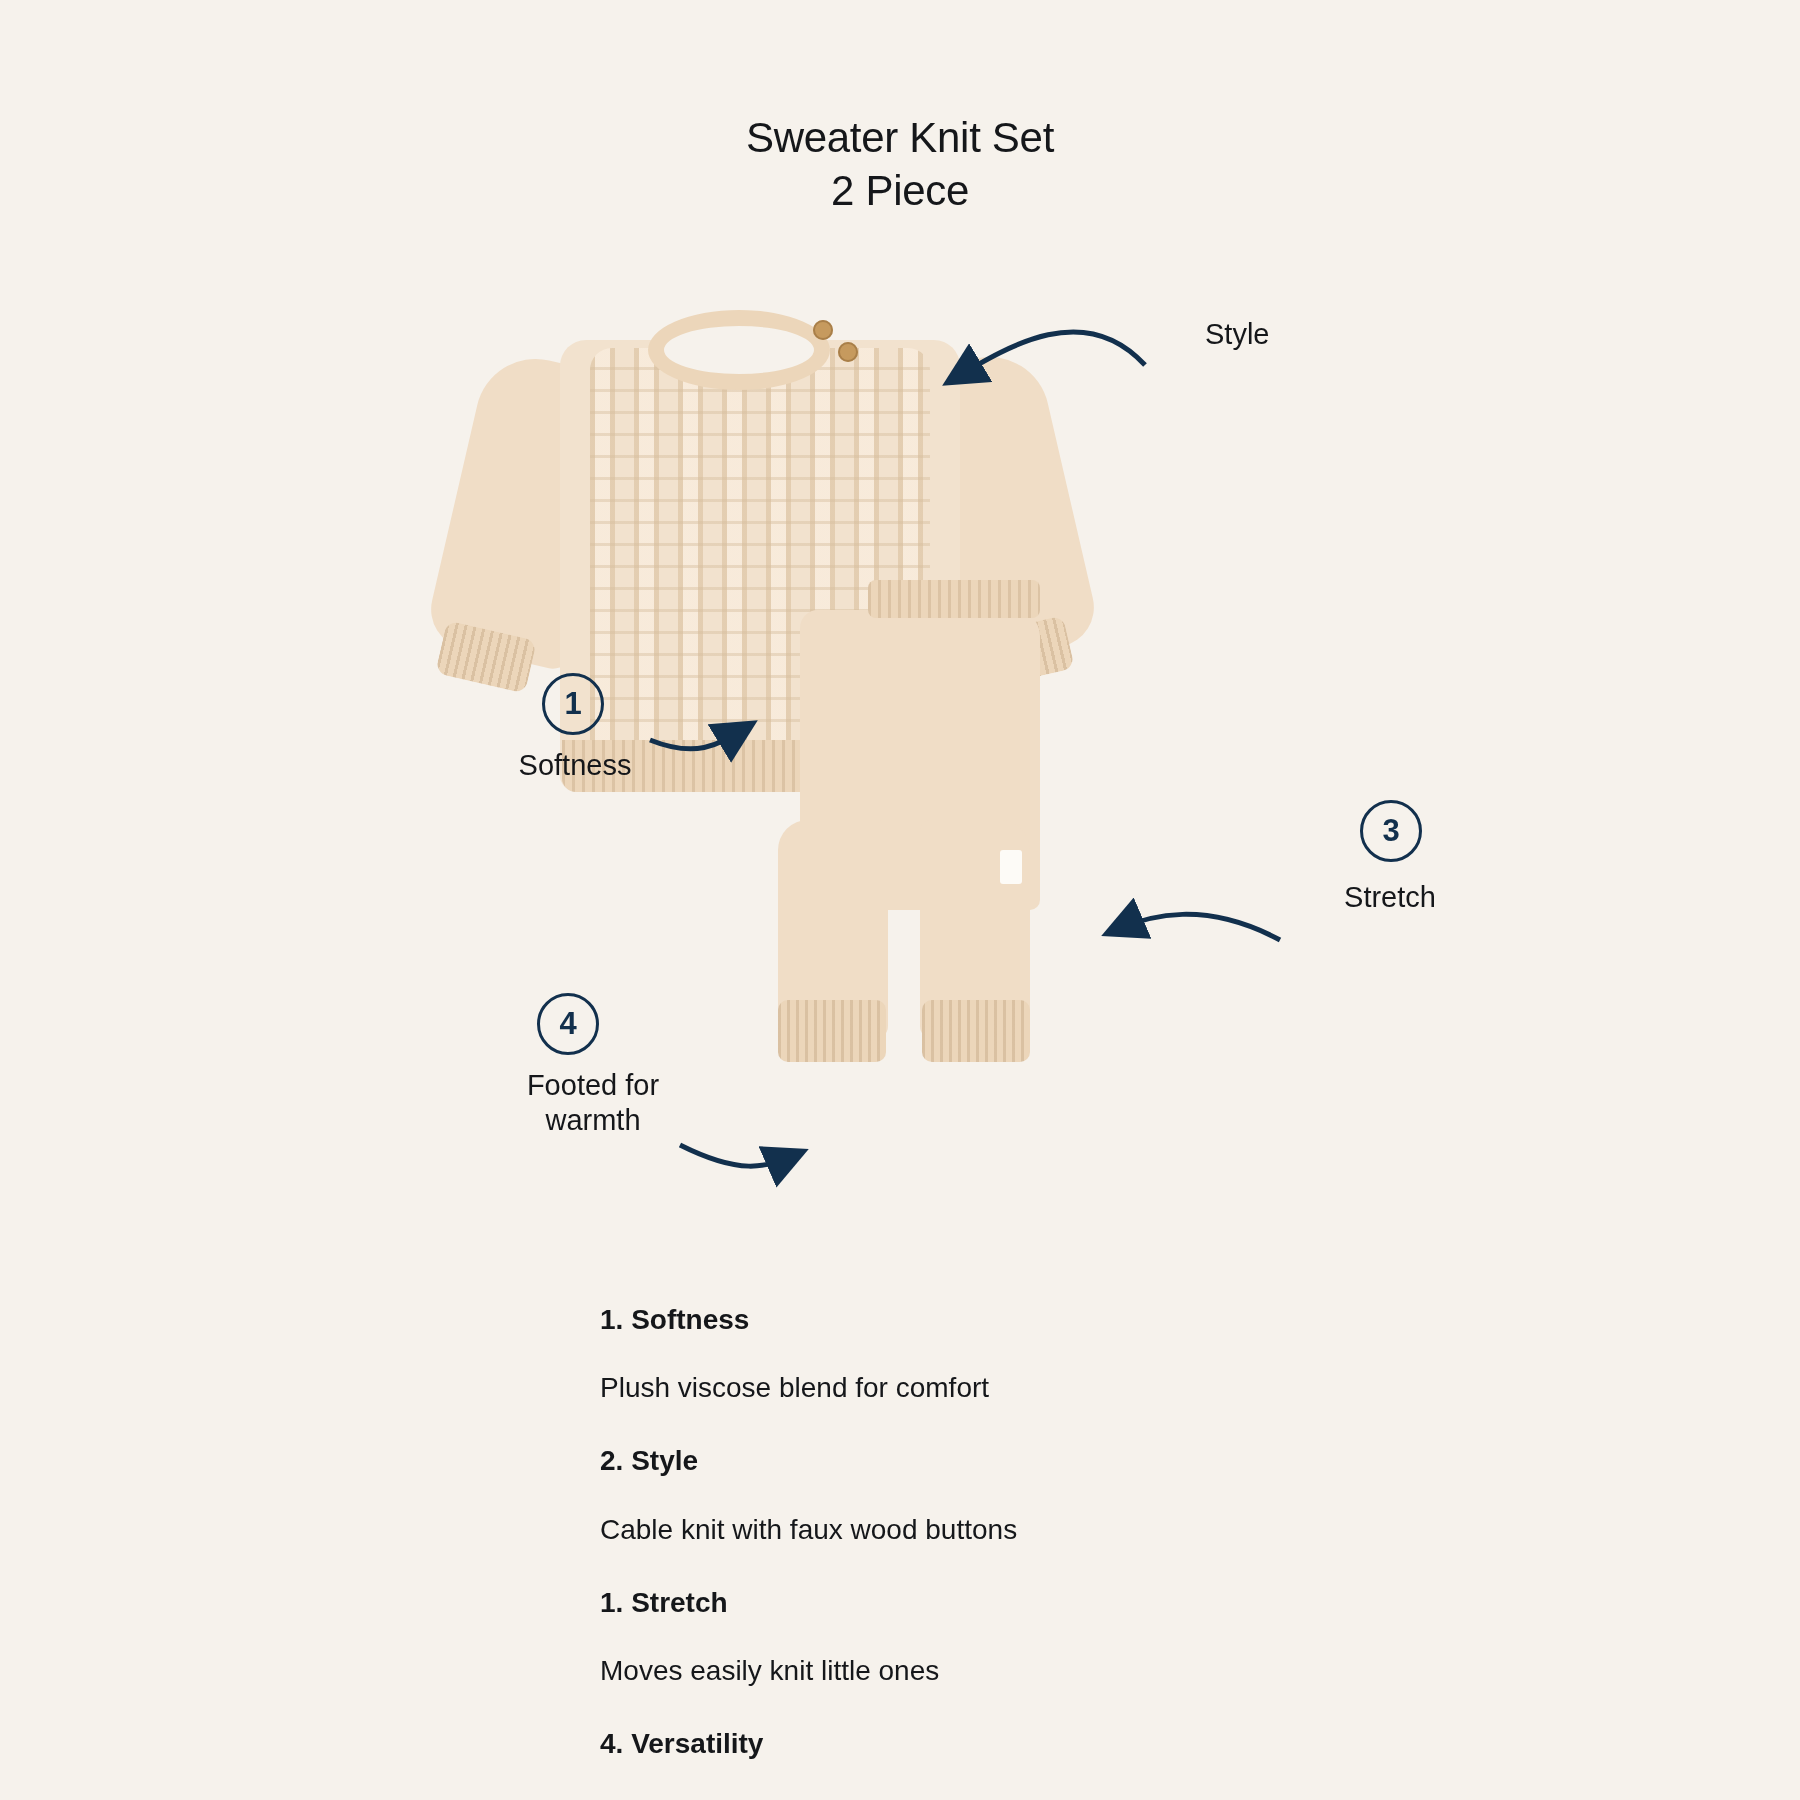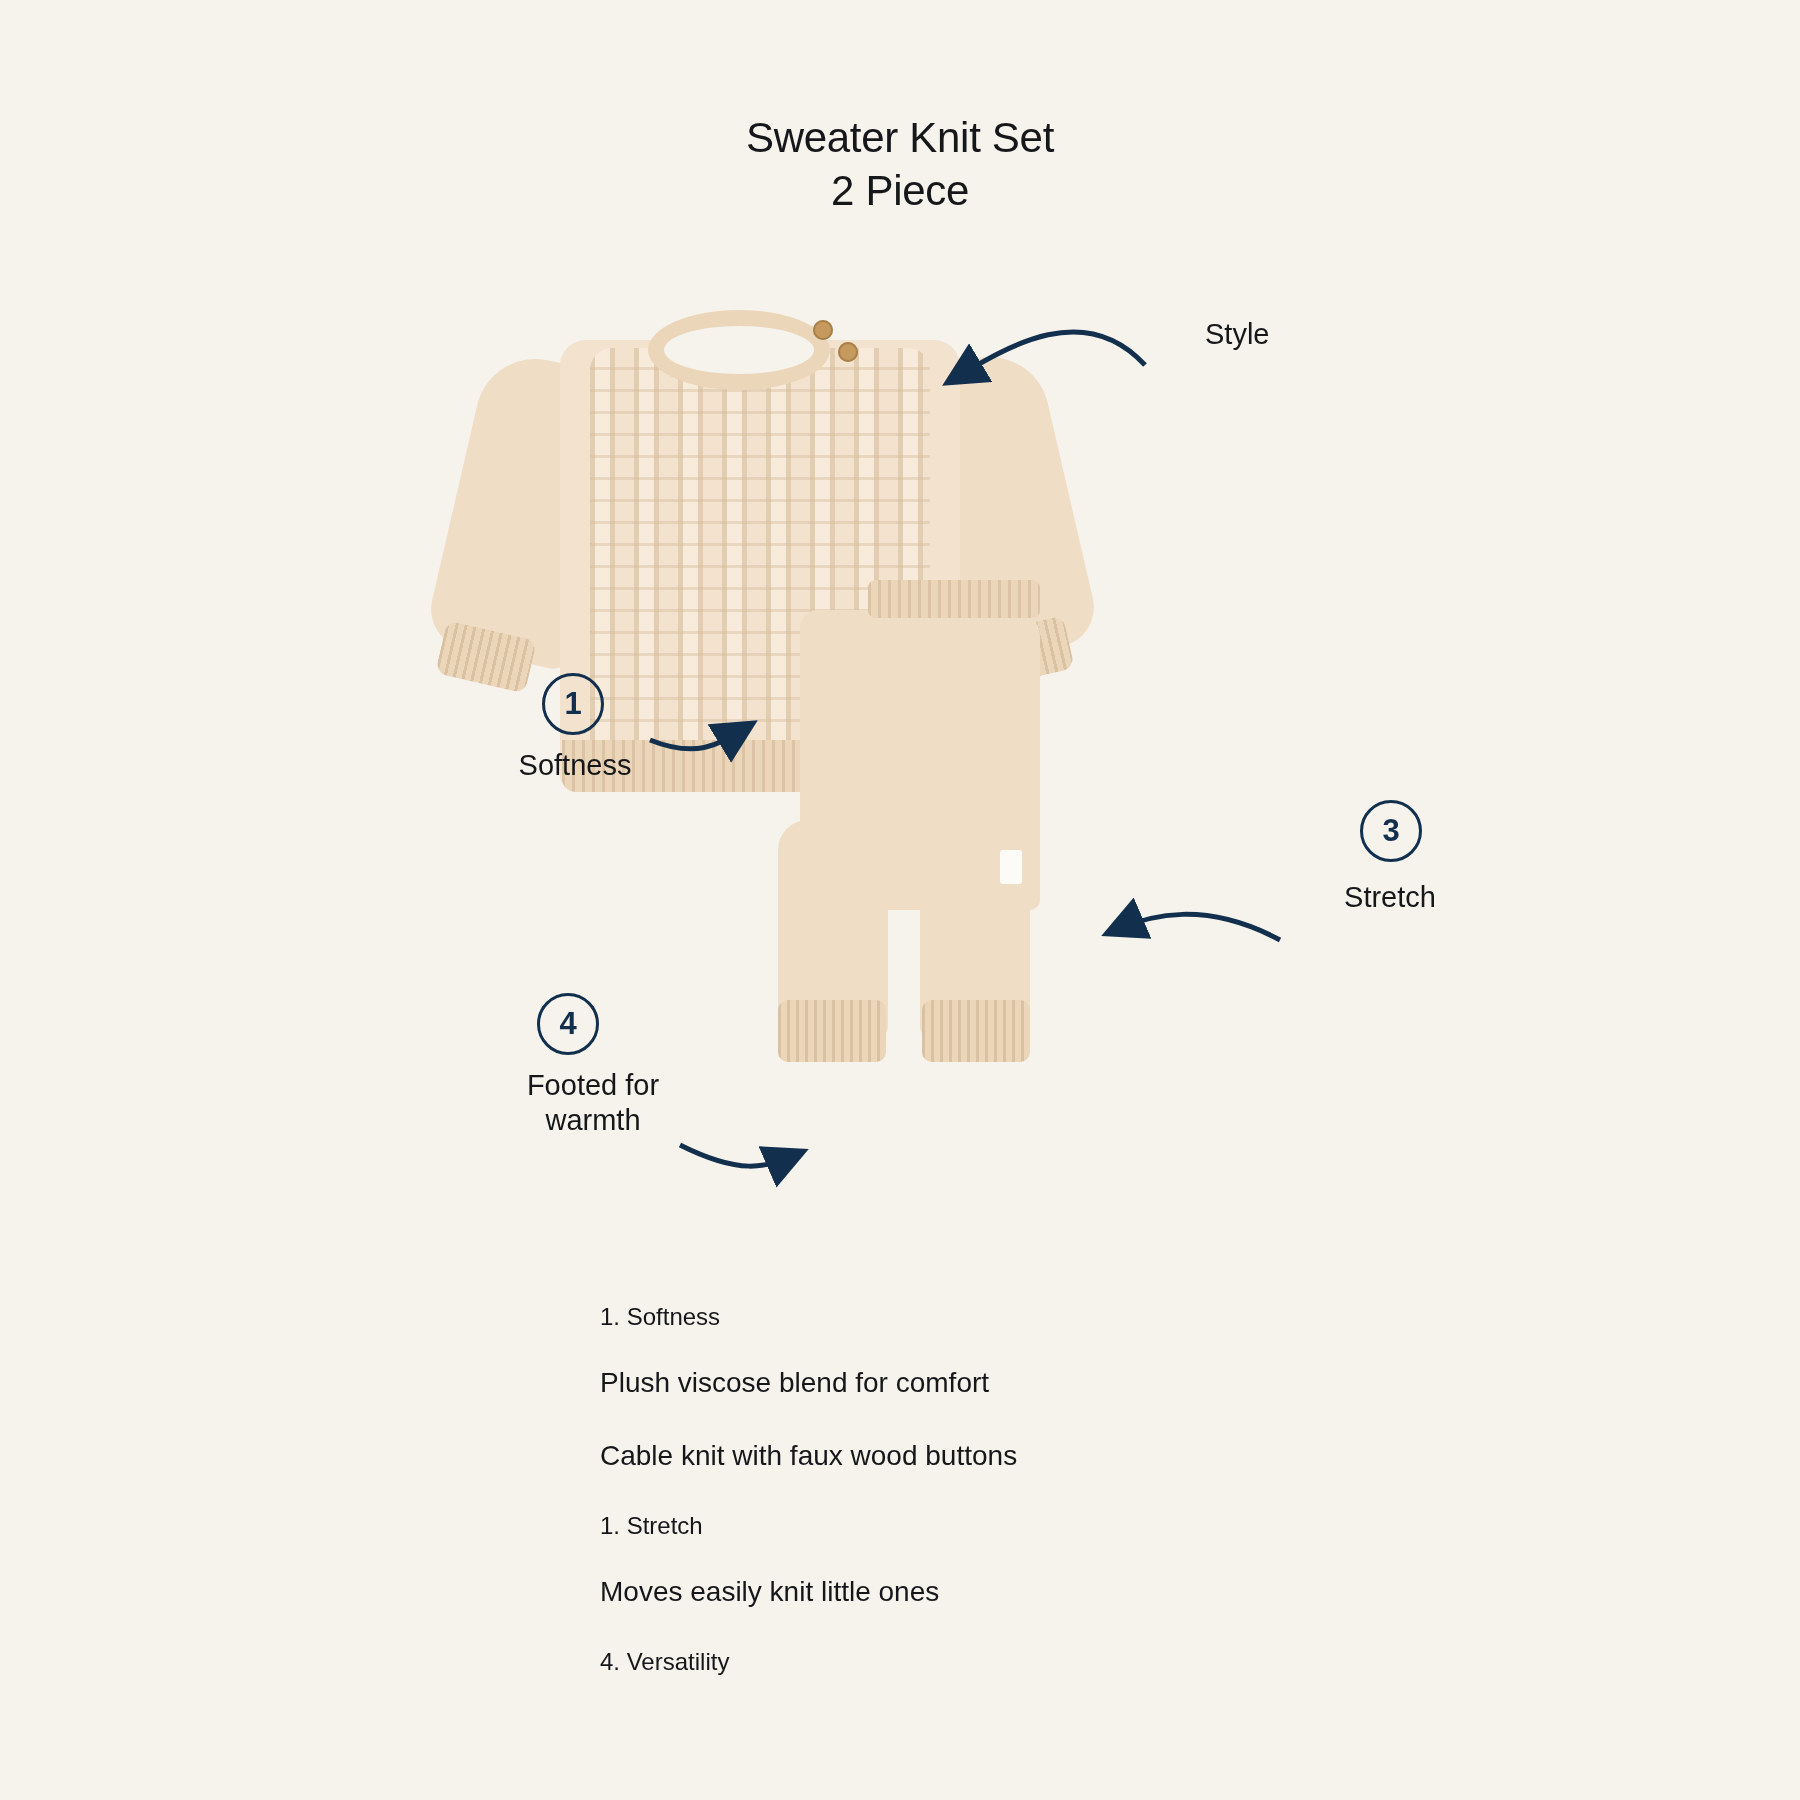--- a/index.html
+++ b/index.html
@@ -225,22 +225,22 @@
 
   
   .features {
     position: absolute;
     left: 600px;
     top: 1300px;
     width: 760px;
   }
   .feature { margin-bottom: 34px; }
   .feature-title {
-    font-size: 24px;
-    font-weight: normal;
+    font-size: 28px;
+    font-weight: bold;
     color: #15171a;
     line-height: 1.4;
   }
   .feature-desc {
     font-size: 28px;
     color: #15171a;
     line-height: 1.4;
     margin-top: 29px;
   }
 </style>
@@ -304,20 +304,21 @@
   <div class="badge" id="badge-4">4</div>
   <div class="callout-label" id="label-footed">Footed for
 warmth</div>
 
   <div class="features">
     <div class="feature">
       <div class="feature-title">1. Softness</div>
       <div class="feature-desc">Plush viscose blend for comfort</div>
     </div>
     <div class="feature">
+      <div class="feature-title">2. Style</div>
       <div class="feature-desc">Cable knit with faux wood buttons</div>
     </div>
     <div class="feature">
       <div class="feature-title">1. Stretch</div>
       <div class="feature-desc">Moves easily knit little ones</div>
     </div>
     <div class="feature">
       <div class="feature-title">4. Versatility</div>
     </div>
   </div>

